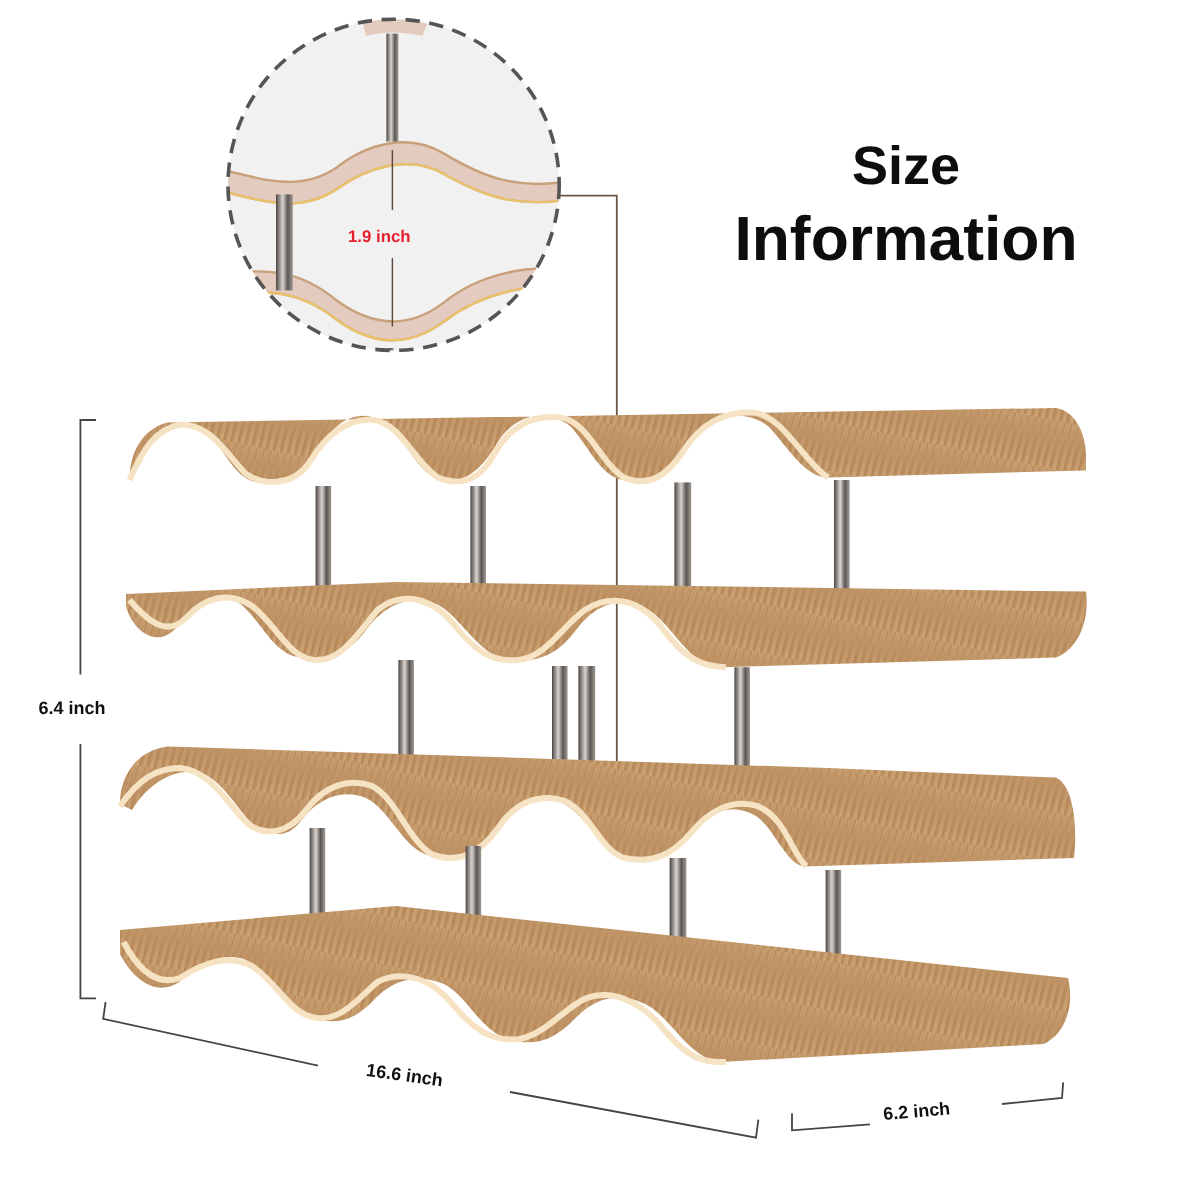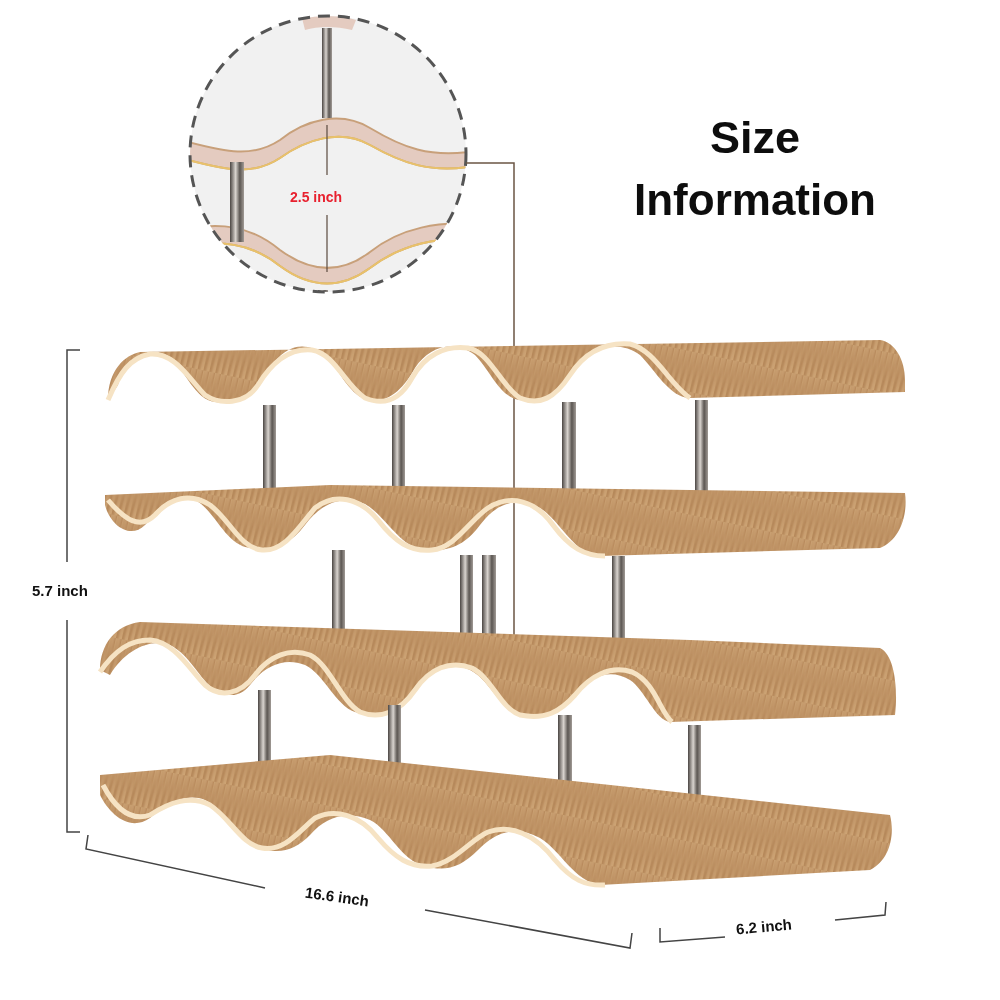--- a/index.html
+++ b/index.html
@@ -1,19 +1,19 @@
 <!DOCTYPE html>
 <html><head>
   <meta charset="utf-8">
   <style>
     html, body { margin: 0; padding: 0; background: #ffffff; }
     body { width: 1000px; height: 1000px; position: relative; overflow: hidden; font-family: "Liberation Sans", sans-serif; }
     .title { position: absolute; left: 560px; width: 390px; text-align: center; font-weight: bold; color: #0d0d0d; font-family: "Liberation Sans", sans-serif; }
     .title .l1 { position: absolute; left: 0; right: 0; top: 108px; font-size: 45px; line-height: 60px; }
-    .title .l2 { position: absolute; left: 0; right: 0; top: 170px; font-size: 44px; line-height: 60px; }
+    .title .l2 { position: absolute; left: 0; right: 0; top: 170px; font-size: 52px; line-height: 60px; }
     .dim { position: absolute; font-weight: bold; color: #111; font-size: 15px; font-family: "Liberation Sans", sans-serif; white-space: nowrap; }
     .dim-h { left: 32px; top: 582px; }
     .dim-w { left: 305px; top: 888px; transform: rotate(8deg); }
     .dim-d { left: 736px; top: 918px; transform: rotate(-5deg); }
     .dim-gap { position: absolute; left: 290px; top: 189px; font-size: 14px; font-weight: bold; color: #e8202e; font-family: "Liberation Sans", sans-serif; }
     svg.scene { position: absolute; left: 0; top: 0; }
   </style>
 </head>
 <body>
 
@@ -121,16 +121,16 @@
     <polyline points="660,928 660,942 725,937"></polyline>
     <polyline points="835,920 885,915 886,902"></polyline>
   </g>
 </svg>
 
 <div class="title">
   <div class="l1">Size</div>
   <div class="l2">Information</div>
 </div>
 
-<div class="dim-gap">2.5 inch</div>
-<div class="dim dim-h">5.7 inch</div>
+<div class="dim-gap">1.9 inch</div>
+<div class="dim dim-h">6.4 inch</div>
 <div class="dim dim-w">16.6 inch</div>
 <div class="dim dim-d">6.2 inch</div>
 
 </body></html>

